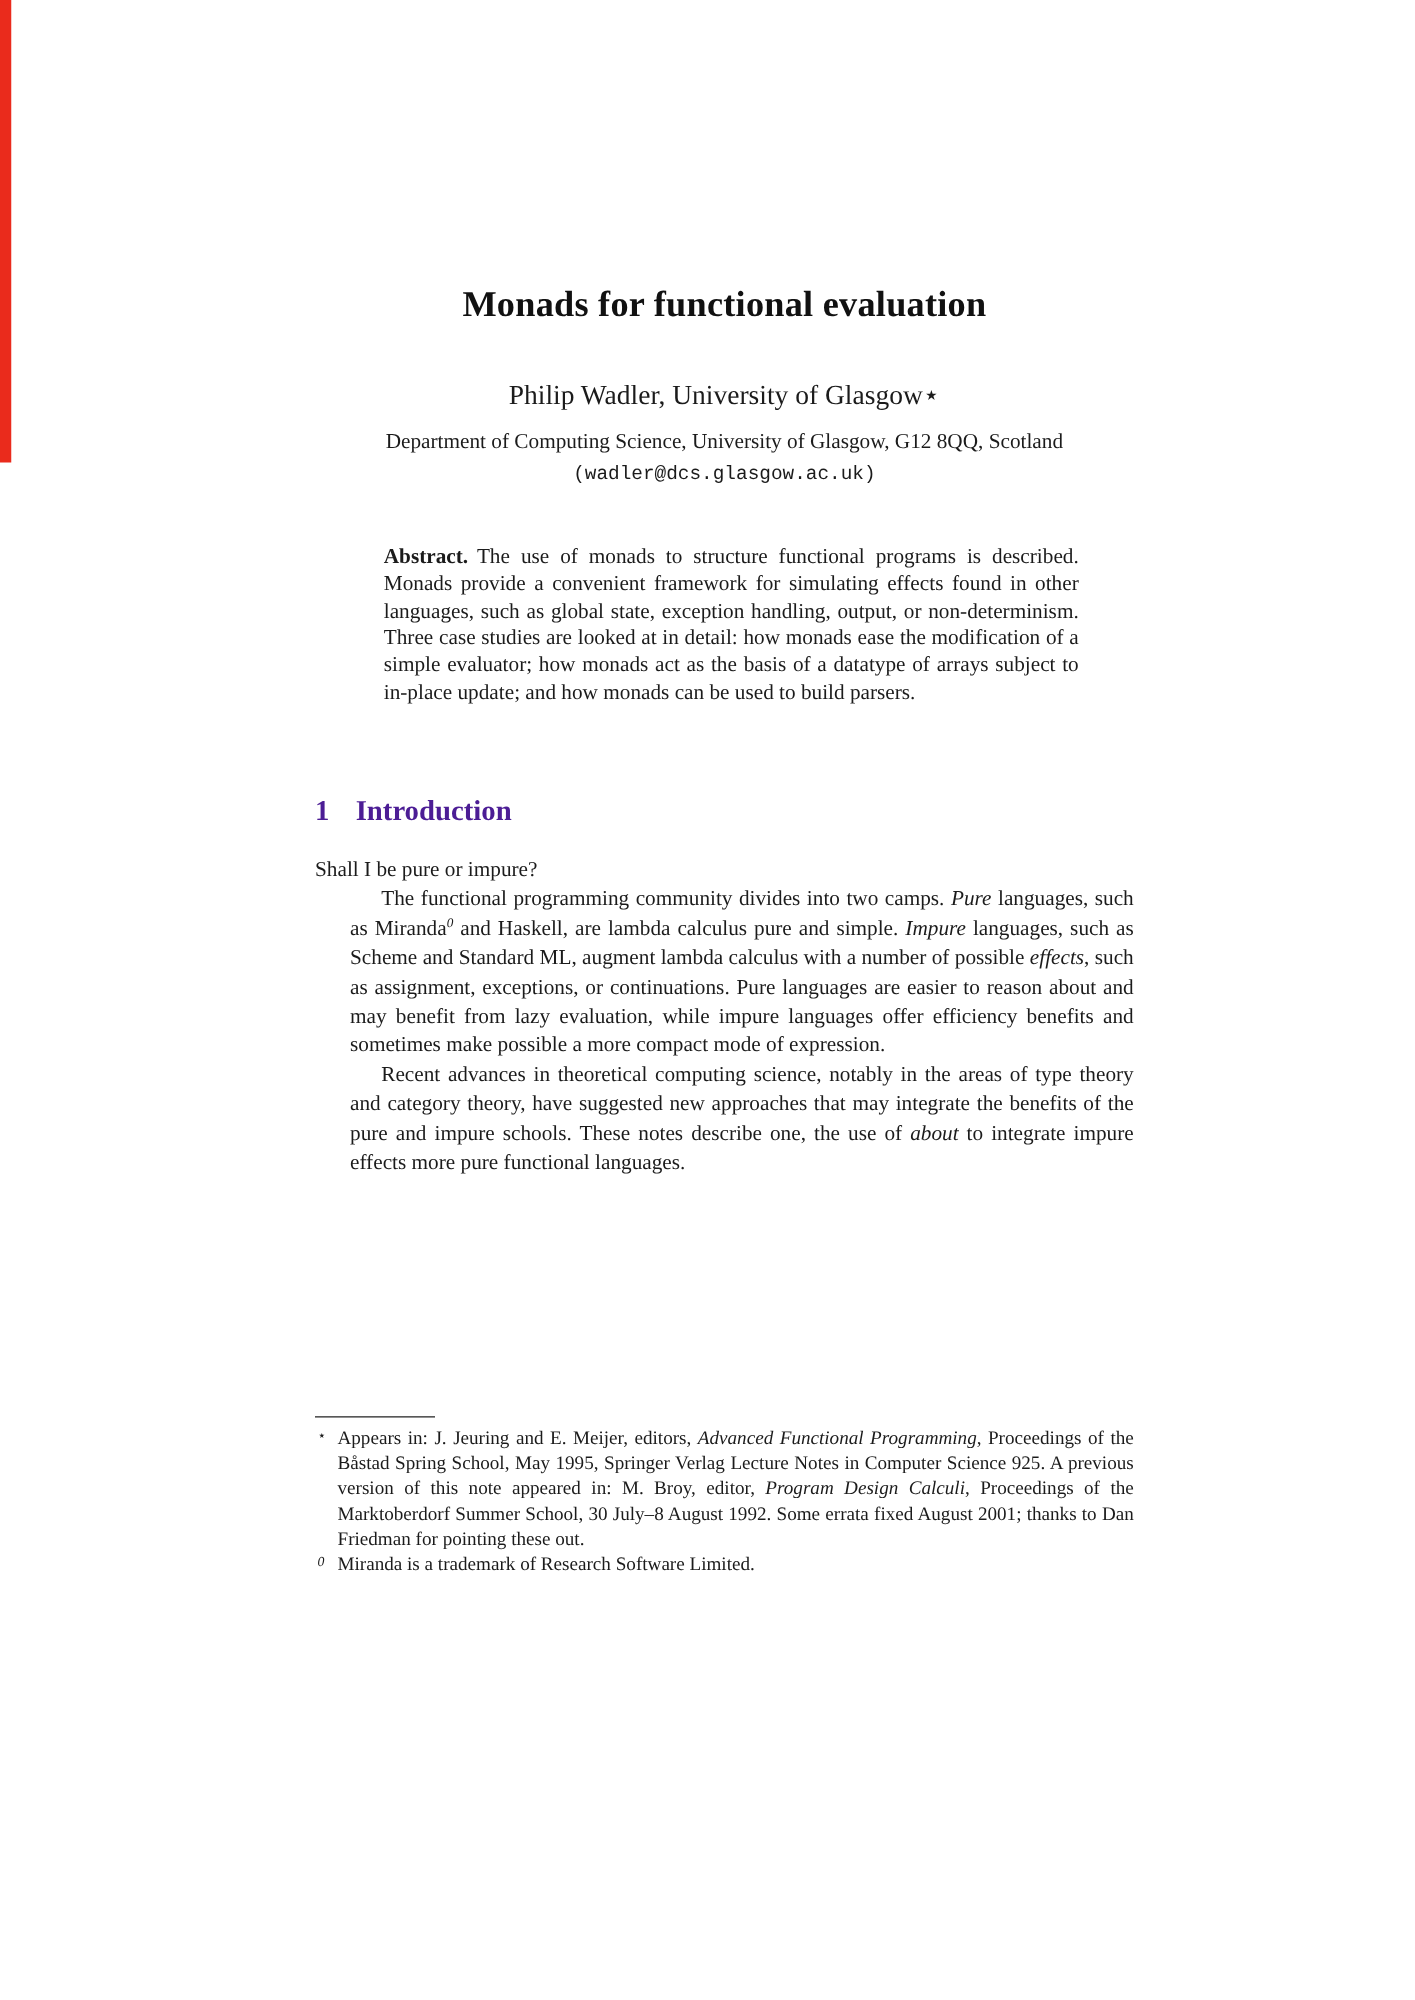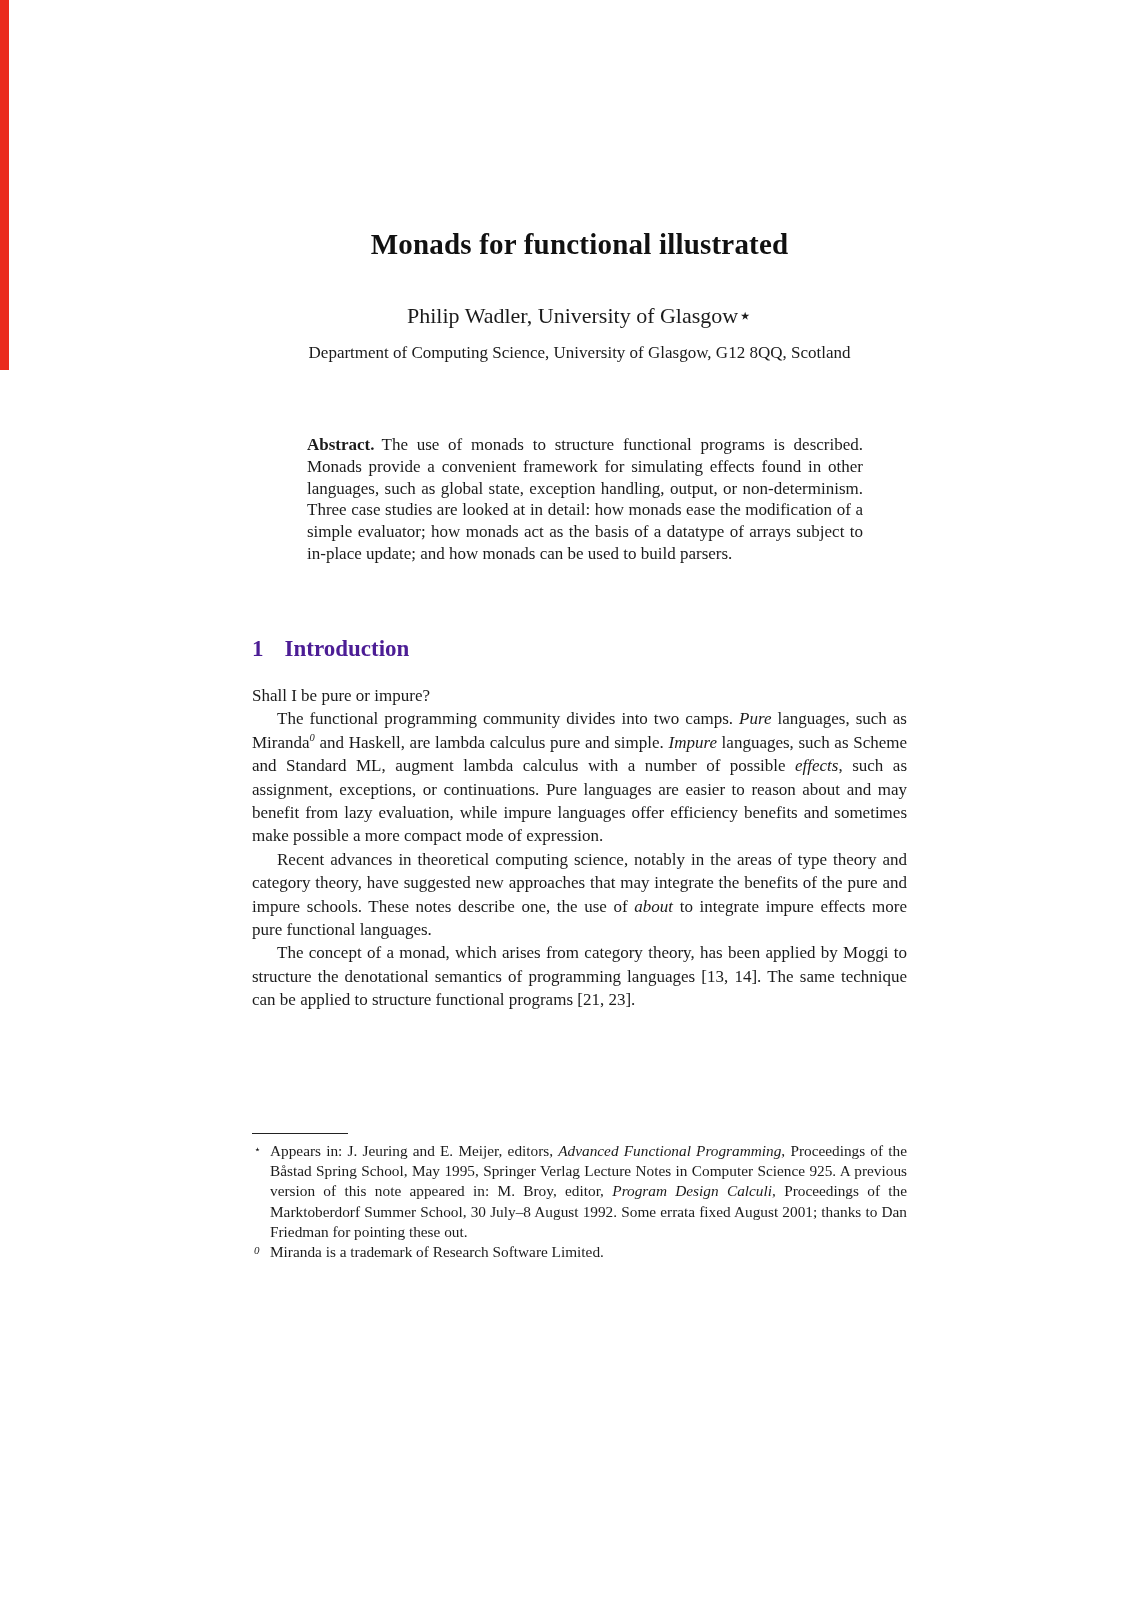--- a/index.html
+++ b/index.html
@@ -93,20 +93,21 @@
     font-size: 17px;
     line-height: 23.4px;
     text-align: justify;
     hyphens: auto;
   }
   .body-text p {
     margin: 0;
   }
   .body-text p.indent {
     text-indent: 25px;
+    margin-left: 28px;
   }
   .i { font-style: italic; }
   .sup {
     font-size: 62%;
     vertical-align: super;
     line-height: 0;
   }
   .footnote-rule {
     position: absolute;
     left: 252px;
@@ -137,41 +138,41 @@
   }
   .fn-marker.it { font-style: italic; }
 </style>
 </head>
 <body style="background: rgb(255, 255, 255); color: rgb(27, 27, 27);">
 
 <div class="page">
 
   <div class="red-bar" style="background: rgb(234, 43, 28);"></div>
 
-  <div class="title">Monads for functional illustrated</div>
+  <div class="title">Monads for functional evaluation</div>
 
   <div class="author">Philip Wadler, University of Glasgow⋆</div>
 
   <div class="affil">
     <div>Department of Computing Science, University of Glasgow, G12 8QQ, Scotland</div>
+    <div><span class="email">(wadler@dcs.glasgow.ac.uk)</span></div>
   </div>
 
   <div class="abstract">
     <span class="abstract-label">Abstract.</span><span>The use of monads to structure functional programs is described. Monads provide a convenient framework for simulating effects found in other languages, such as global state, exception handling, output, or non-determinism. Three case studies are looked at in detail: how monads ease the modification of a simple evaluator; how monads act as the basis of a datatype of arrays subject to in-place update; and how monads can be used to build parsers.</span>
   </div>
 
   <div class="section-heading">
     <span class="section-number">1</span><span>Introduction</span>
   </div>
 
   <div class="body-text">
     <p><span>Shall I be pure or impure?</span></p>
     <p class="indent"><span>The functional programming community divides into two camps. </span><span class="i">Pure</span><span> languages, such as Miranda</span><span class="i sup">0</span><span> and Haskell, are lambda calculus pure and simple. </span><span class="i">Impure</span><span> languages, such as Scheme and Standard ML, augment lambda calculus with a number of possible </span><span class="i">effects</span><span>, such as assignment, exceptions, or continuations. Pure languages are easier to reason about and may benefit from lazy evaluation, while impure languages offer efficiency benefits and sometimes make possible a more compact mode of expression.</span></p>
     <p class="indent"><span>Recent advances in theoretical computing science, notably in the areas of type theory and category theory, have suggested new approaches that may integrate the benefits of the pure and impure schools. These notes describe one, the use of </span><span class="i">about</span><span> to integrate impure effects more pure functional languages.</span></p>
-    <p class="indent"><span>The concept of a monad, which arises from category theory, has been applied by Moggi to structure the denotational semantics of programming languages [13, 14]. The same technique can be applied to structure functional programs [21, 23].</span></p>
   </div>
 
   <div class="footnote-rule"></div>
 
   <div class="footnotes">
     <div class="fn">
       <span class="fn-marker">⋆</span><span><span>Appears in: J. Jeuring and E. Meijer, editors, </span><span class="i">Advanced Functional Programming</span><span>, Proceedings of the Båstad Spring School, May 1995, Springer Verlag Lecture Notes in Computer Science 925. A previous version of this note appeared in: M. Broy, editor, </span><span class="i">Program Design Calculi</span><span>, Proceedings of the Marktoberdorf Summer School, 30 July–8 August 1992. Some errata fixed August 2001; thanks to Dan Friedman for pointing these out.</span></span>
     </div>
     <div class="fn">
       <span class="fn-marker it">0</span><span><span>Miranda is a trademark of Research Software Limited.</span></span>

